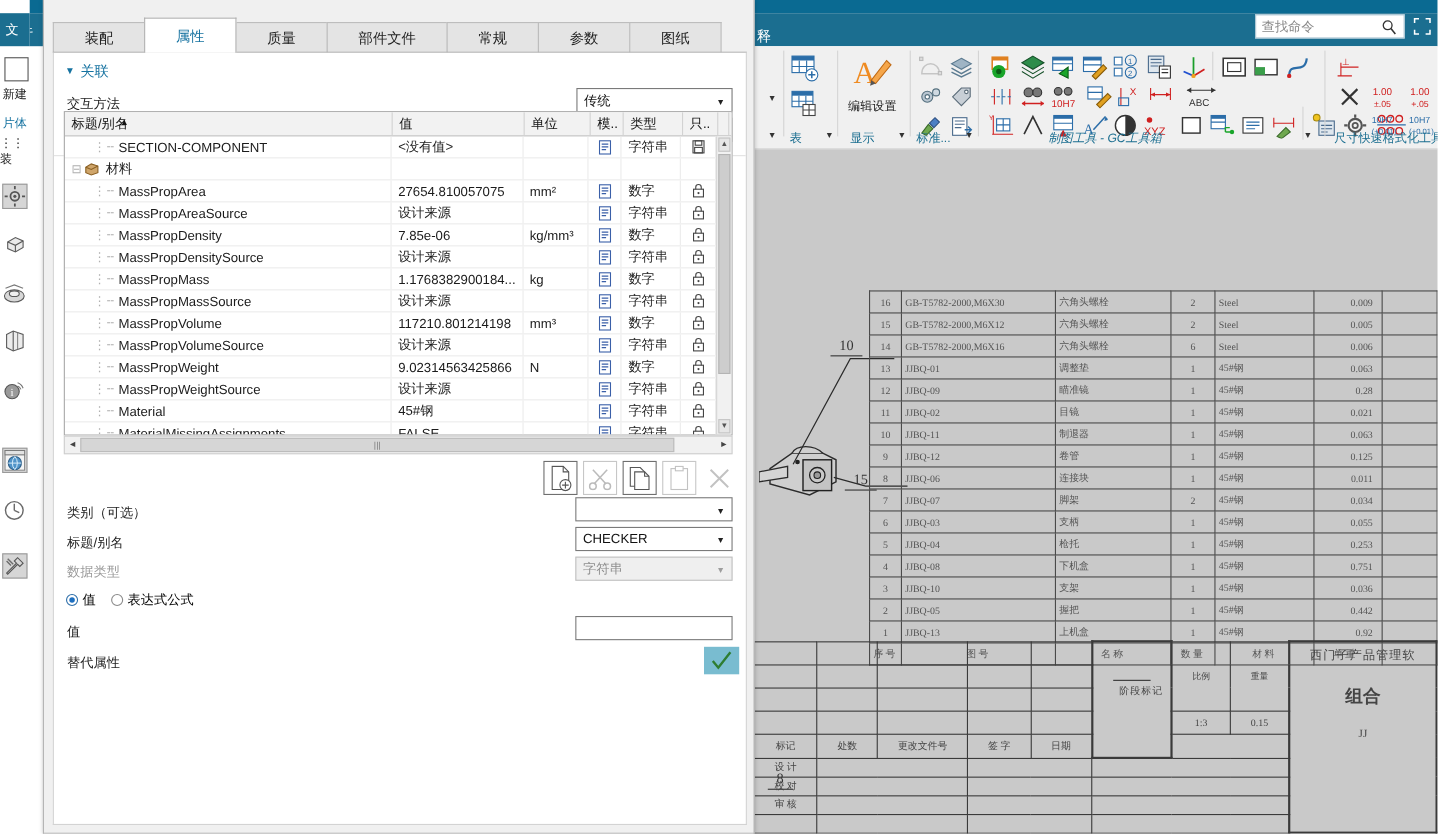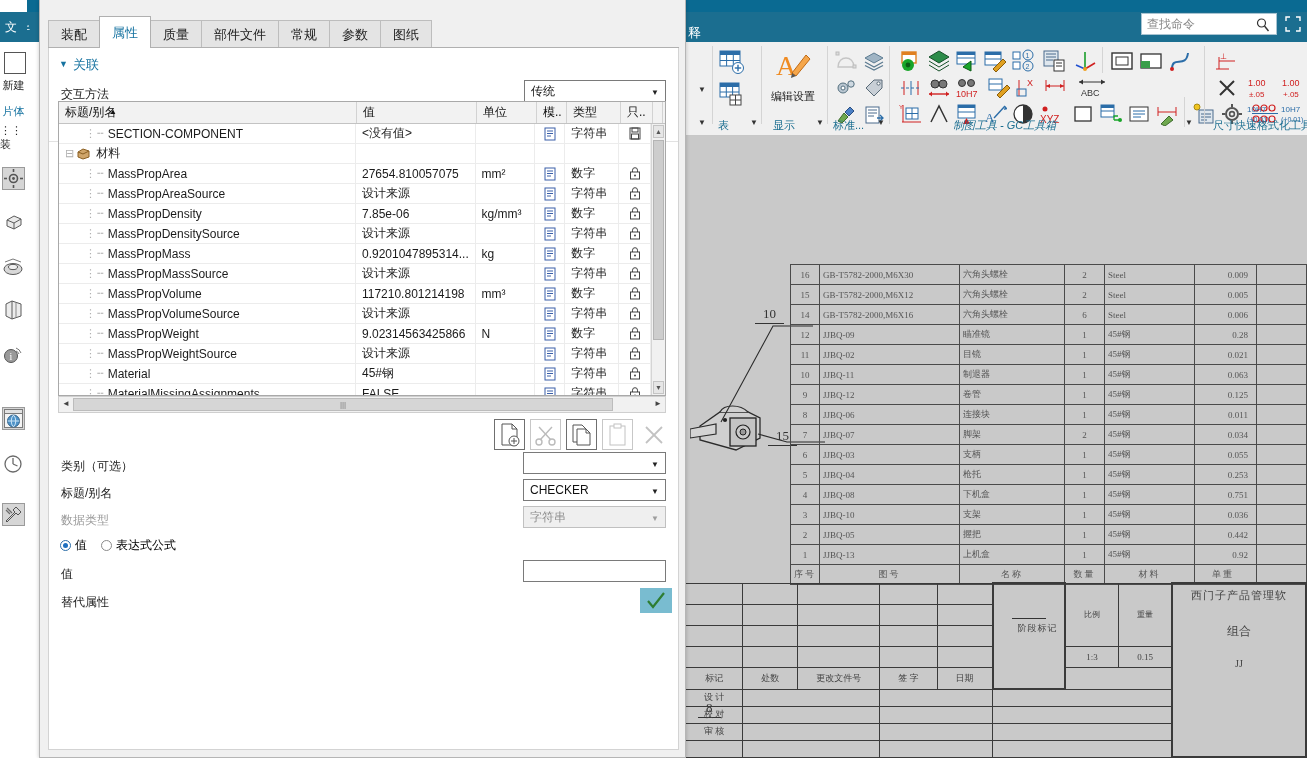--- a/index.html
+++ b/index.html
@@ -107,21 +107,21 @@
 
   
   .dialog {
     position:absolute; left:39px; top:0px; width:647px; height:758px;
     background:#f0f0f0; border:1px solid #b5b5b5; border-top:none;
     box-shadow:0 0 4px rgba(0,0,0,.22);
   }
 
   .tabs { position:absolute; left:8px; top:16px; height:32px; display:flex; align-items:flex-end; }
   .tab {
-    height:28px; padding:0 12px; display:flex; align-items:center;
+    height:28px; padding:0 28px; display:flex; align-items:center;
     font-size:13px; color:#222; background:#e4e4e4;
     border:1px solid #bdbdbd; border-bottom:none; margin-right:-1px;
   }
   .tab.active {
     background:#ffffff; color:#1572a0; height:32px; border-color:#b0b0b0;
     position:relative; z-index:2;
   }
   .tabs-underline { position:absolute; left:8px; top:47px; width:631px; height:1px; background:#b0b0b0; }
 
   .dlg-body { position:absolute; left:8px; top:48px; width:631px; height:702px; background:#ffffff; border:1px solid #d3d3d3; border-top:none; }
@@ -624,20 +624,29 @@
               <td class="c-wt">0.005</td>
               <td class="c-tail"></td>
             </tr>
             <tr>
               <td class="c-idx">14</td>
               <td class="c-code">GB-T5782-2000,M6X16</td>
               <td class="c-name">六角头螺栓</td>
               <td class="c-qty">6</td>
               <td class="c-mat">Steel</td>
               <td class="c-wt">0.006</td>
+              <td class="c-tail"></td>
+            </tr>
+            <tr>
+              <td class="c-idx">13</td>
+              <td class="c-code">JJBQ-01</td>
+              <td class="c-name">调整垫</td>
+              <td class="c-qty">1</td>
+              <td class="c-mat">45#钢</td>
+              <td class="c-wt">0.063</td>
               <td class="c-tail"></td>
             </tr>
             <tr>
               <td class="c-idx">12</td>
               <td class="c-code">JJBQ-09</td>
               <td class="c-name">瞄准镜</td>
               <td class="c-qty">1</td>
               <td class="c-mat">45#钢</td>
               <td class="c-wt">0.28</td>
               <td class="c-tail"></td>
@@ -765,21 +774,21 @@
             <td rowspan="5" style="width:150px;border-width:2px;">
               <div style="position:relative;height:104px;font-family:Liberation Serif, serif;">
                 <div style="position:absolute;left:0;top:34px;width:100%;border-top:1px solid #333;"></div>
                 <div style="position:absolute;left:6px;top:38px;font-size:9px;letter-spacing:1px;">阶段标记</div>
               </div>
             </td>
             <td rowspan="3" style="width:32px;border-width:1px;"><span style="font-size:8px;">比例</span></td>
             <td rowspan="3" style="width:42px;"><span style="font-size:8px;text-align:right;">重量</span></td>
             <td rowspan="9" style="width:128px;border-width:2px;vertical-align:top;padding-top:4px;">
               <div style="font-size:11px;letter-spacing:1px;">西门子产品管理软</div>
-              <div style="margin-top:20px;font-size:12px;">组合</div>
+              <div style="margin-top:20px;font-size:16px;font-weight:bold;">组合</div>
               <div style="margin-top:18px;font-size:10px;">JJ</div>
             </td>
           </tr>
           <tr>
                 <td></td>
                 <td></td>
                 <td></td>
                 <td></td>
                 <td></td>
               </tr>
@@ -1092,21 +1101,21 @@
                 <path d="M3.5,5 V3.2 a2.5,2.5 0 0,1 5,0 V5" fill="none" stroke="#444"></path>
                 <circle cx="6" cy="8.5" r="1" fill="#444"></circle>
               </svg>
             </div>
           </div>
           <div class="grow">
             <div class="gc" style="width: 298px;">
               <span class="treeline" style="margin-left:20px">⋮ ╌</span>
               <span style="margin-left:3px">MassPropMass</span>
             </div>
-            <div class="gc" style="width: 120px;">0.9201047895314...</div>
+            <div class="gc" style="width: 120px;">1.1768382900184...</div>
             <div class="gc" style="width: 60px;">kg</div>
             <div class="gc center" style="width: 30px;">
               <svg width="12" height="14" viewBox="0 0 12 14">
                 <rect x="1" y="1" width="10" height="12" fill="#fff" stroke="#3a5fa8"></rect>
                 <path d="M3,4 h6 M3,6.5 h6 M3,9 h4" stroke="#3a5fa8"></path>
               </svg>
             </div>
             <div class="gc" style="width: 54px;">数字</div>
             <div class="gc center" style="width: 32px;">
               <svg width="12" height="13" viewBox="0 0 12 13">

